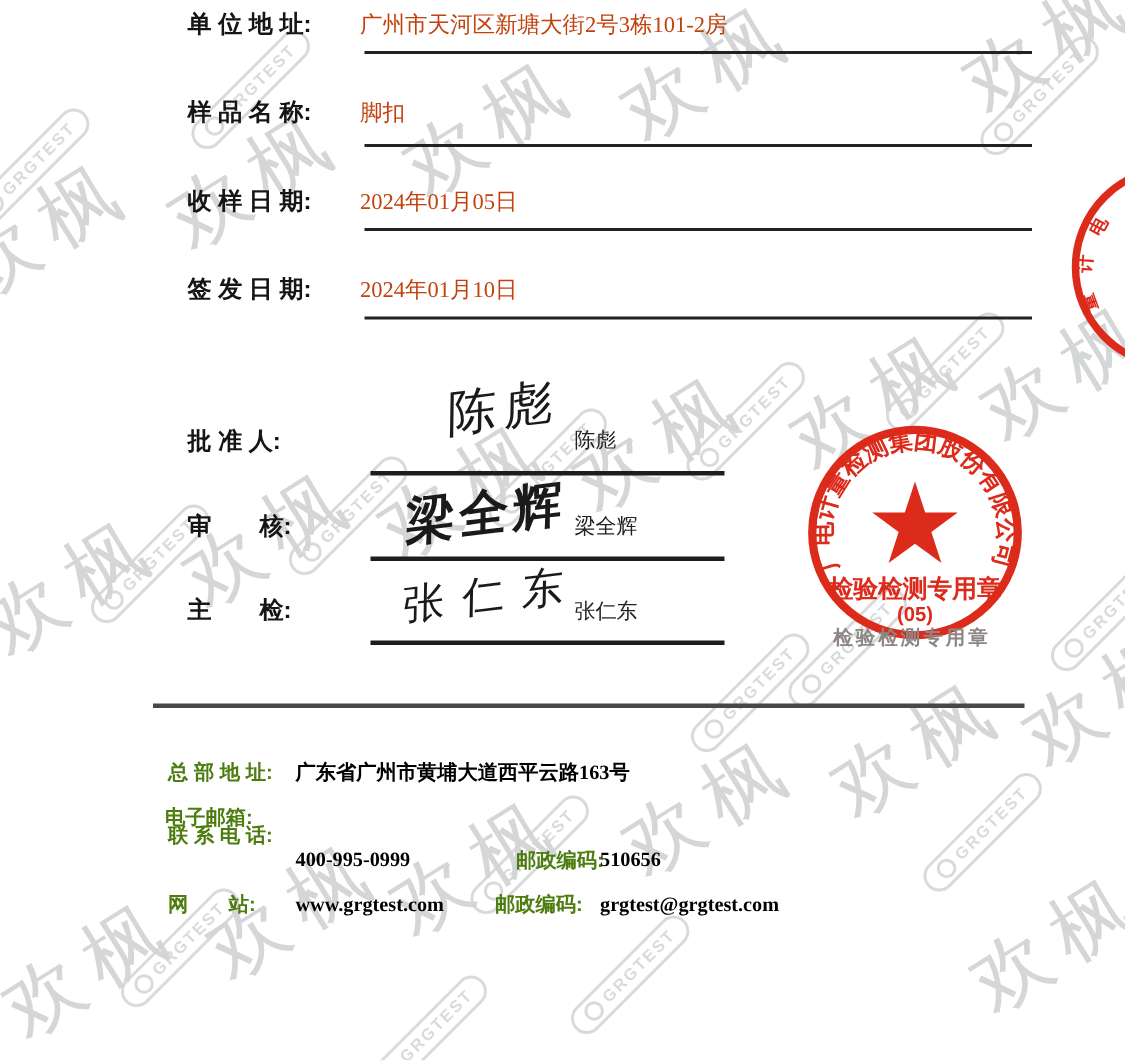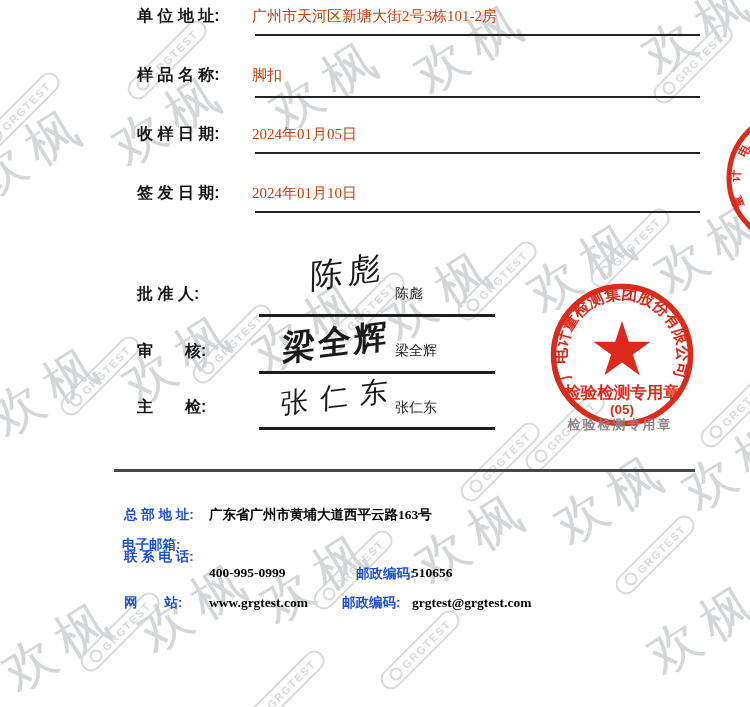--- a/index.html
+++ b/index.html
@@ -16,32 +16,32 @@
   }
   .badge {
     position:absolute; transform:translate(-50%,-50%) rotate(-45deg);
     border:2.5px solid #d2d4d5; border-radius:15px; padding:2px 9px;
     display:flex; align-items:center; gap:4px; color:#d2d4d5;
     font-size:11px; font-weight:bold; letter-spacing:1.5px; opacity:.85;
     white-space:nowrap;
   }
   .badge .ring { width:9px; height:9px; border:2px solid #d2d4d5; border-radius:50%; flex:none; }
   
-  .content { position:absolute; inset:0; z-index:2;margin-left:12px; }
+  .content { position:absolute; inset:0; z-index:2; }
   .label { position:absolute; font-weight:bold; font-size:16px; white-space:pre; color:#151515; }
   .value { position:absolute; font-size:15px; font-family:"Liberation Serif", serif; color:#c2410c; white-space:nowrap; }
   .uline { position:absolute; height:2px; background:#222222; }
   .sigline { position:absolute; height:2.5px; background:#1d1d1d; }
   .sig-script {
     position:absolute; font-family:"DejaVu Serif", serif; color:#1a1a1a;
     white-space:nowrap; transform:rotate(-7deg) skewX(-8deg);
   }
   .sig-name { position:absolute; font-size:14px; font-family:"Liberation Serif", serif; color:#222; white-space:nowrap; }
   .divider { position:absolute; left:102px; top:469px; width:581px; height:3px; background:#474747; }
-  .f-label { position:absolute; font-weight:bold; font-size:13.5px; white-space:pre; color:#1d4ed8; }
+  .f-label { position:absolute; font-weight:bold; font-size:13.5px; white-space:pre; color:#4d7c0f; }
   .f-value { position:absolute; font-weight:bold; font-size:13.5px; font-family:"Liberation Serif", serif; color:#000000; white-space:nowrap; }
   .stamp-caption {
     position:absolute; left:543px; top:416px; width:130px; text-align:center;
     font-size:13px; letter-spacing:2px; color:#8d8684; font-weight:bold; white-space:nowrap;
   }
   svg text { font-family:"Liberation Sans", sans-serif; }
 </style>
 </head>
 <body>
 

